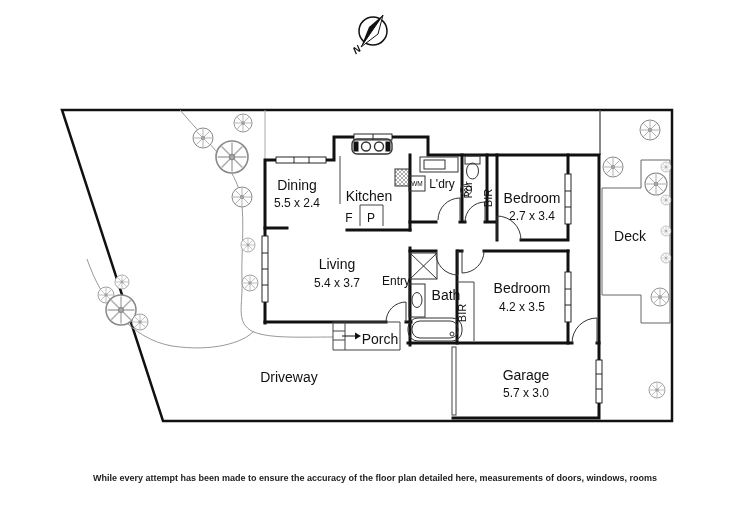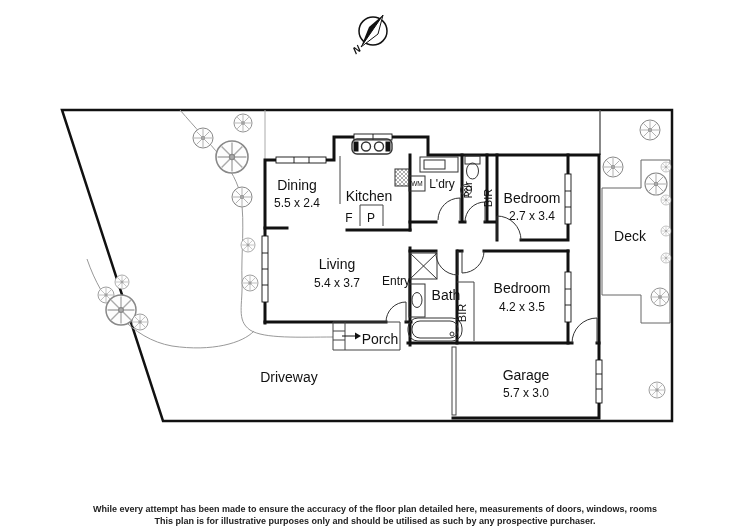--- a/index.html
+++ b/index.html
@@ -6,21 +6,21 @@
   .page{position:relative;width:750px;height:530px;background:#fff;overflow:hidden;
         font-family:"Liberation Sans",sans-serif;}
   svg{position:absolute;top:0;left:0;}
   svg text{fill:#111;font-family:"Liberation Sans",sans-serif;}
   .room-name{font-size:14px;}
   .room-dims{font-size:12px;}
   .small-label{font-size:12px;}
   .tiny-label{font-size:6.5px;}
   .rot-label{font-size:11px;}
   .fp-label{font-size:12px;}
-  .disclaimer{position:absolute;left:0;top:504px;width:750px;text-align:center;
+  .disclaimer{position:absolute;left:0;top:473px;width:750px;text-align:center;
               font-size:9px;line-height:11.5px;font-weight:bold;color:#222;}
 </style>
 </head>
 <body>
 
 <div class="page">
 <svg width="750" height="530" viewBox="0 0 750 530">
   <defs>
     <pattern id="hatch" width="4" height="4" patternUnits="userSpaceOnUse">
       <path d="M0,4 L4,0 M0,0 L4,4" stroke="#777" stroke-width="0.6"></path>
@@ -190,15 +190,14 @@
     <text class="rot-label" x="466" y="313" transform="rotate(-90 466 313)">BIR</text>
     <text class="room-name" x="380" y="344">Porch</text>
     <text class="room-name" x="289" y="382">Driveway</text>
     <text class="room-name" x="526" y="380">Garage</text>
     <text class="room-dims" x="526" y="397">5.7 x 3.0</text>
   </g>
 </svg>
 
   <div class="disclaimer">
     <div>While every attempt has been made to ensure the accuracy of the floor plan detailed here, measurements of doors, windows, rooms</div>
-    <div>This plan is for illustrative purposes only and should be utilised as such by any prospective purchaser.</div>
   </div>
 </div>
 
 </body></html>

